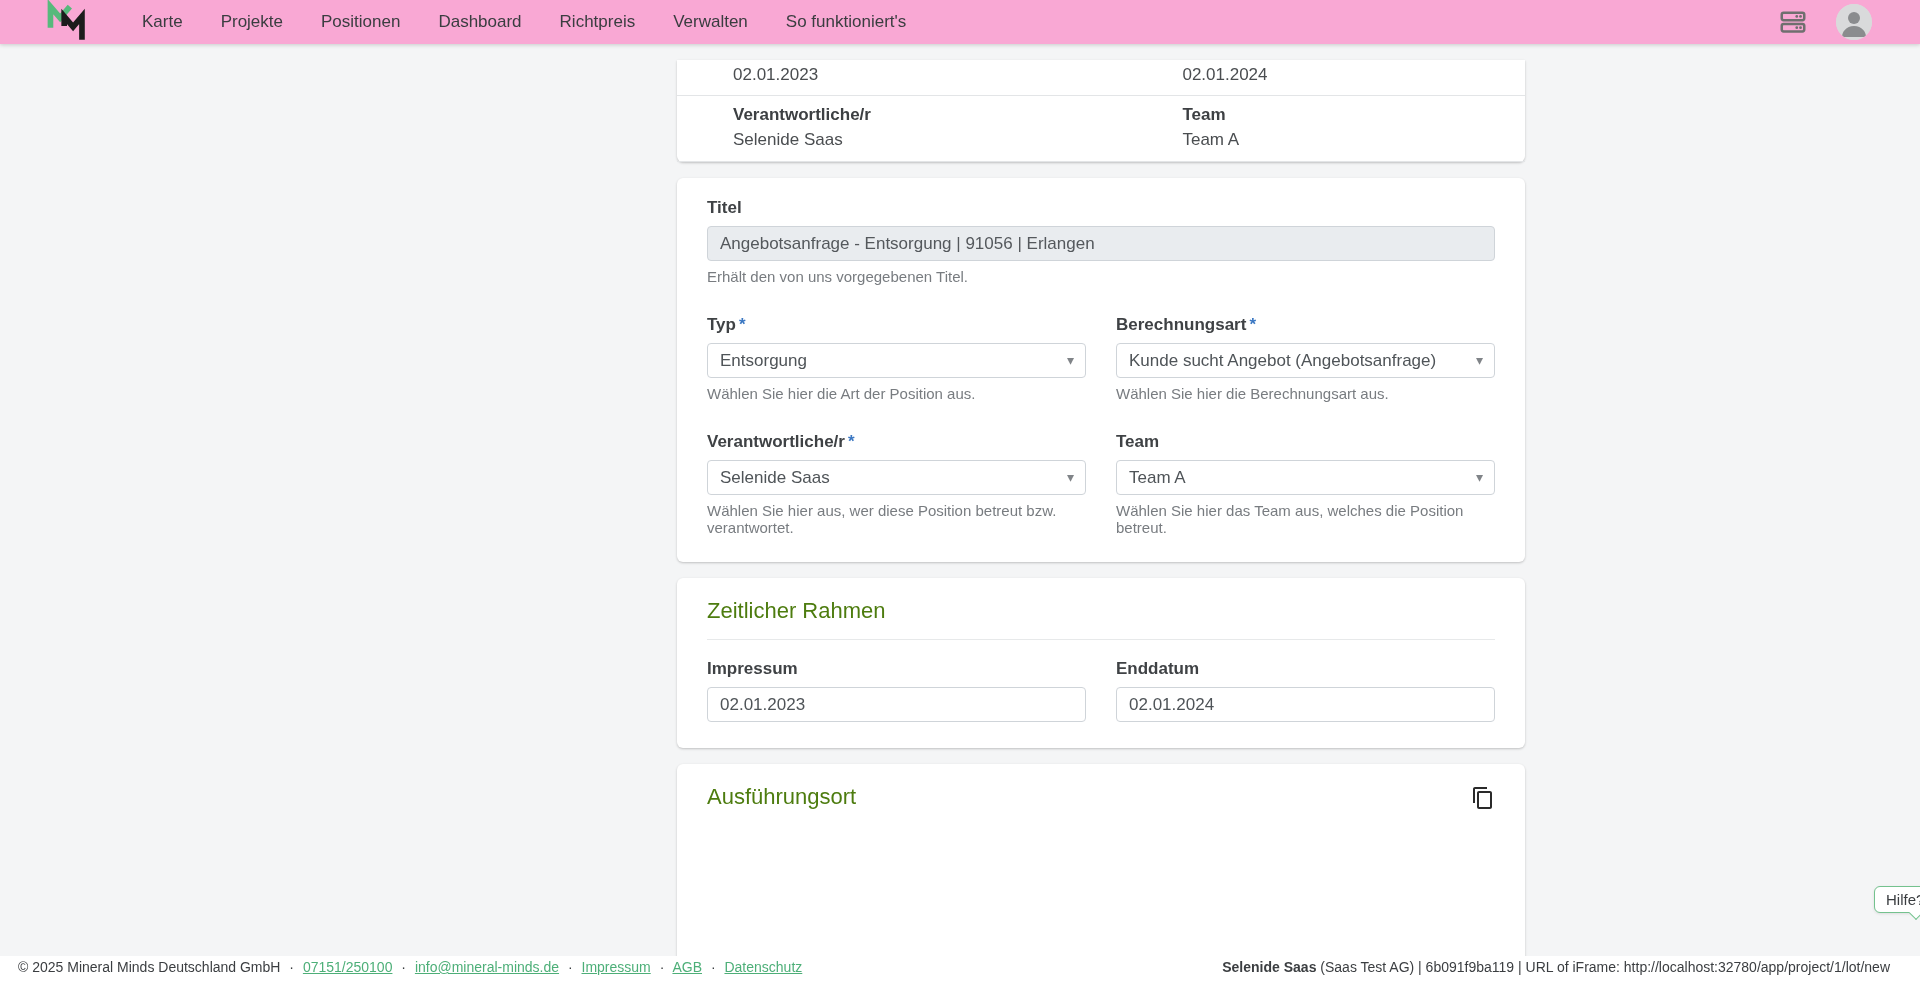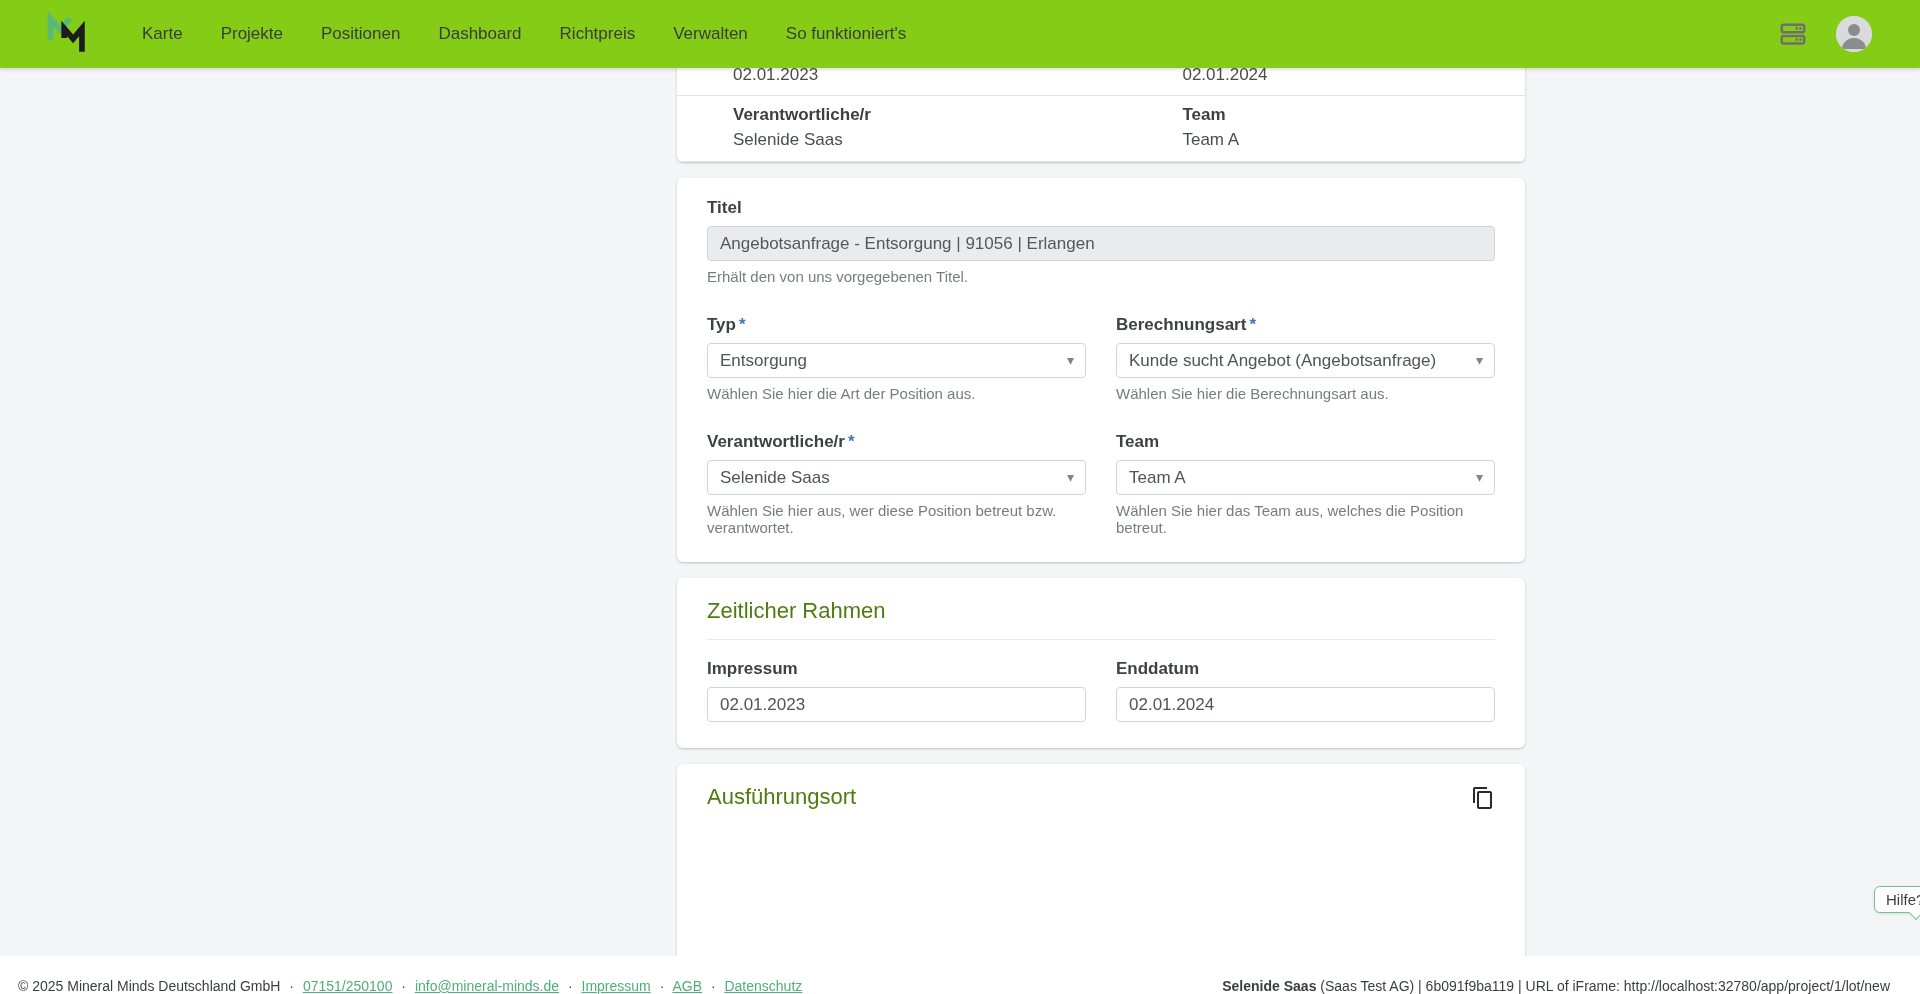--- a/index.html
+++ b/index.html
@@ -1,20 +1,20 @@
 <!DOCTYPE html>
 <html><head>
 <meta charset="utf-8">
 <style>
   * { margin:0; padding:0; box-sizing:border-box; }
   html,body { width:1920px; height:994px; overflow:hidden;
     font-family:"Liberation Sans", sans-serif; background:#f4f5f6; color:#434649; }
 
   
-  .navbar { position:absolute; top:0; left:0; width:1920px; height:68px; background:#84cc16;
+  .navbar { position:absolute; top:0; left:0; width:1920px; height:44px; background:#f9a8d4;
     box-shadow:0 1px 4px rgba(0,0,0,.18); display:flex; align-items:center; z-index:10; }
   .logo { margin-left:44px; width:42px; height:44px; display:flex; align-items:center; }
   .nav-items { display:flex; gap:38px; margin-left:56px; }
   .nav-item { font-size:17px; font-weight:500; color:#3a3d40; text-decoration:none; cursor:pointer; }
   .nav-right { margin-left:auto; margin-right:48px; display:flex; align-items:center; gap:26px; }
   .icon-btn { width:34px; height:34px; display:flex; align-items:center; justify-content:center; cursor:pointer; }
   .avatar { width:36px; height:36px; border-radius:50%; overflow:hidden; background:#dcdddd; cursor:pointer; }
 
   
   .content { position:absolute; left:677px; top:60px; width:848px; }
@@ -47,21 +47,21 @@
     background:#fff; display:flex; align-items:center; padding:0 30px 0 12px;
     font-size:17px; color:#4f5458; cursor:pointer; }
   .caret { position:absolute; right:11px; top:8px; font-size:14px; color:#808488; }
 
   .card-title { font-size:22px; font-weight:400; color:#4d7c0f; }
   .card-hr { border:none; border-top:1px solid #e7e9ea; margin:15px 0 19px; }
   .title-row { display:flex; align-items:flex-start; justify-content:space-between; }
 
   
   .footer { position:absolute; left:0; bottom:0; width:1920px; height:38px; background:#ffffff;
-    display:flex; align-items:flex-end; justify-content:space-between; padding:0 30px 0 18px;
+    display:flex; align-items:center; justify-content:space-between; padding:0 30px 16px 18px;
     font-size:14px; color:#3b3e41; z-index:12; }
   .footer a, .flink { color:#4daf78; text-decoration:underline; cursor:pointer; }
   .fsep { margin:0 5px; color:#3b3e41; }
   .fbold { font-weight:700; }
 
   
   .help-bubble { position:absolute; left:1874px; top:886px; z-index:20; background:#ffffff;
     border:1.5px solid #74c28e; border-radius:6px; padding:4px 11px; font-size:15px; color:#3a3d40;
     box-shadow:0 1px 3px rgba(0,0,0,.10); cursor:pointer; }
   .help-tail { position:absolute; left:60%; bottom:-6px; width:10px; height:10px; background:#ffffff;

